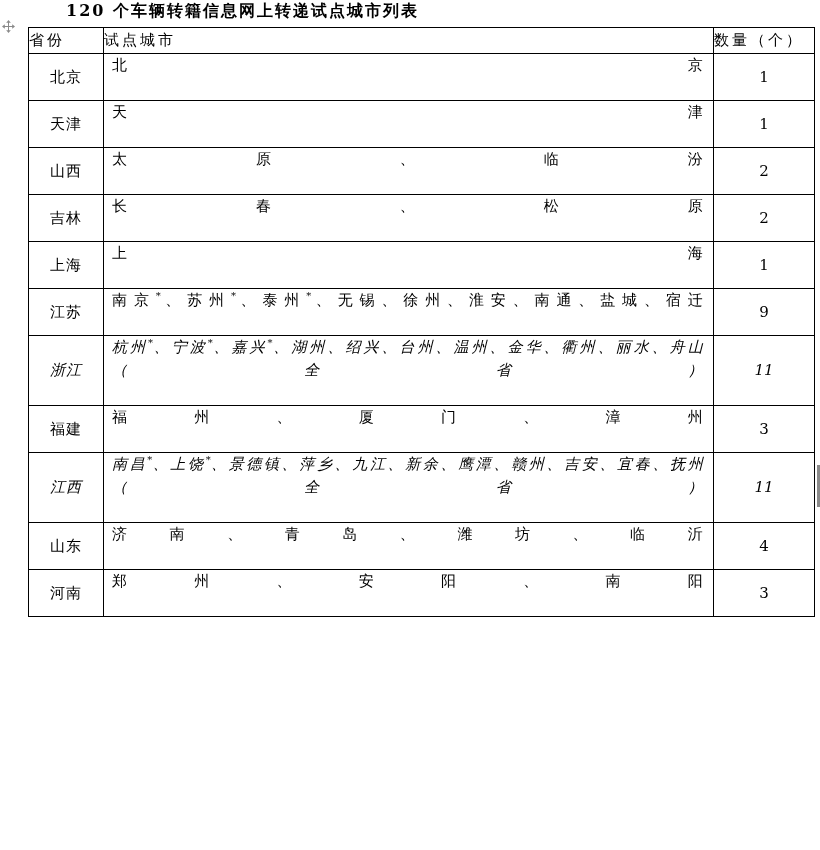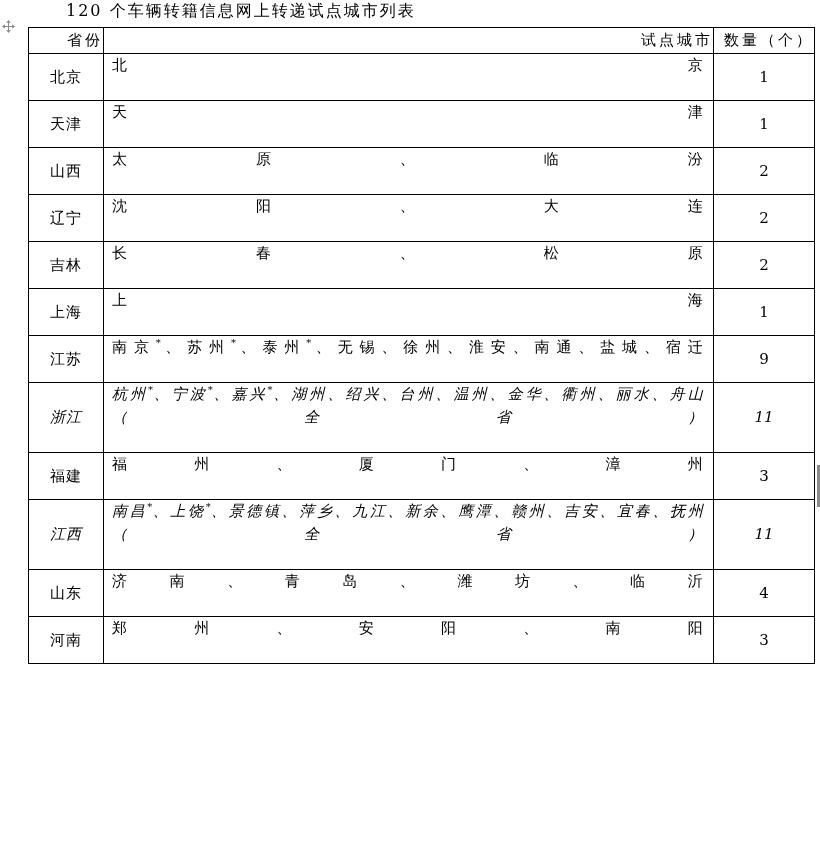--- a/index.html
+++ b/index.html
@@ -6,36 +6,36 @@
   body{
     width:820px;height:850px;overflow:hidden;background:#ffffff;color:#000;
     font-family:"DejaVu Serif","Liberation Serif",serif;
   }
   .canvas{position:relative;width:820px;height:850px;overflow:hidden;background:#fff;}
 
   .move-handle{position:absolute;left:2px;top:18px;width:13px;height:13px;cursor:move;}
 
   .doc-title{
     position:absolute;left:66px;top:1px;margin:0;
-    font-size:16px;font-weight:normal;letter-spacing:2px;white-space:nowrap;
+    font-size:16px;font-weight:bold;letter-spacing:2px;white-space:nowrap;
   }
 
   table.pilot-table{
     position:absolute;left:28px;top:27px;width:786px;
     border-collapse:collapse;table-layout:fixed;
   }
   col.c1{width:75px;}
   col.c2{width:610px;}
   col.c3{width:101px;}
 
   th,td{
     border:1px solid #000;padding:0;font-size:15px;font-weight:normal;
     vertical-align:middle;line-height:23px;
   }
-  th{height:25px;text-align:right;letter-spacing:3px;}
+  th{height:25px;text-align:left;letter-spacing:3px;}
   td{height:24.5px;}
   td.province{text-align:center;letter-spacing:1px;}
   td.cities{text-align:left;padding:0 8px;letter-spacing:2.3px;text-align:justify;}
   td.cities::after{content:"";display:inline-block;width:100%;}
   td.count{text-align:center;letter-spacing:0;}
   tr.tall td{height:48.5px;font-style:italic;}
   sup{font-size:10px;letter-spacing:0;line-height:0;}
 
   .scrollbar-sliver{position:absolute;left:817px;top:465px;width:3px;height:42px;background:#8a8a8a;}
 </style>
@@ -86,25 +86,20 @@
   </tr>
 
 
   <tr>
     <td class="province">山西</td>
     <td class="cities">太原、临汾</td>
     <td class="count">2</td>
   </tr>
 
 
-  <tr>
-    <td class="province">辽宁</td>
-    <td class="cities">沈阳、大连</td>
-    <td class="count">2</td>
-  </tr>
 
   <tr>
     <td class="province">吉林</td>
     <td class="cities">长春、松原</td>
     <td class="count">2</td>
   </tr>
 
 
   <tr>
     <td class="province">上海</td>

